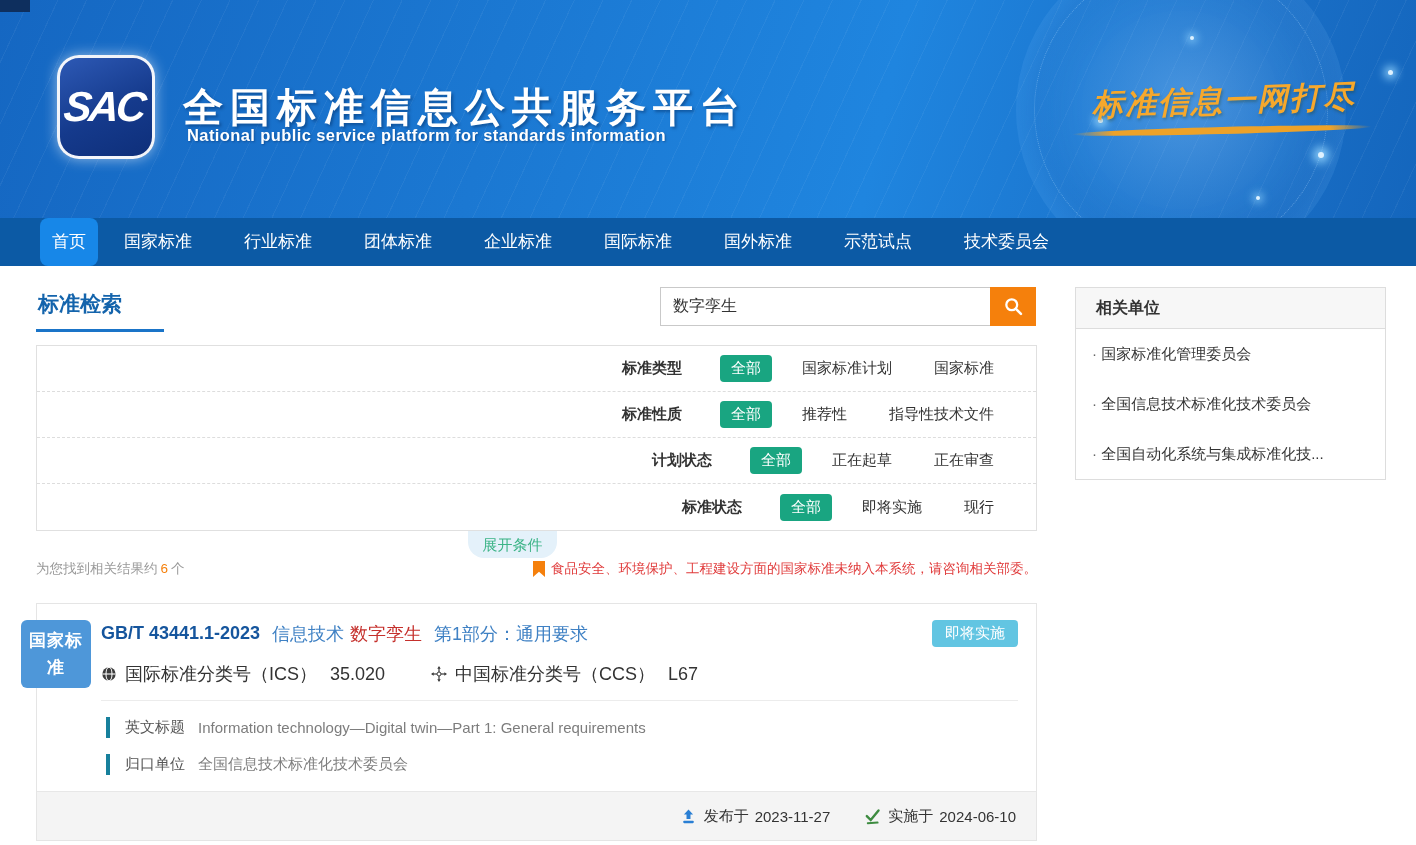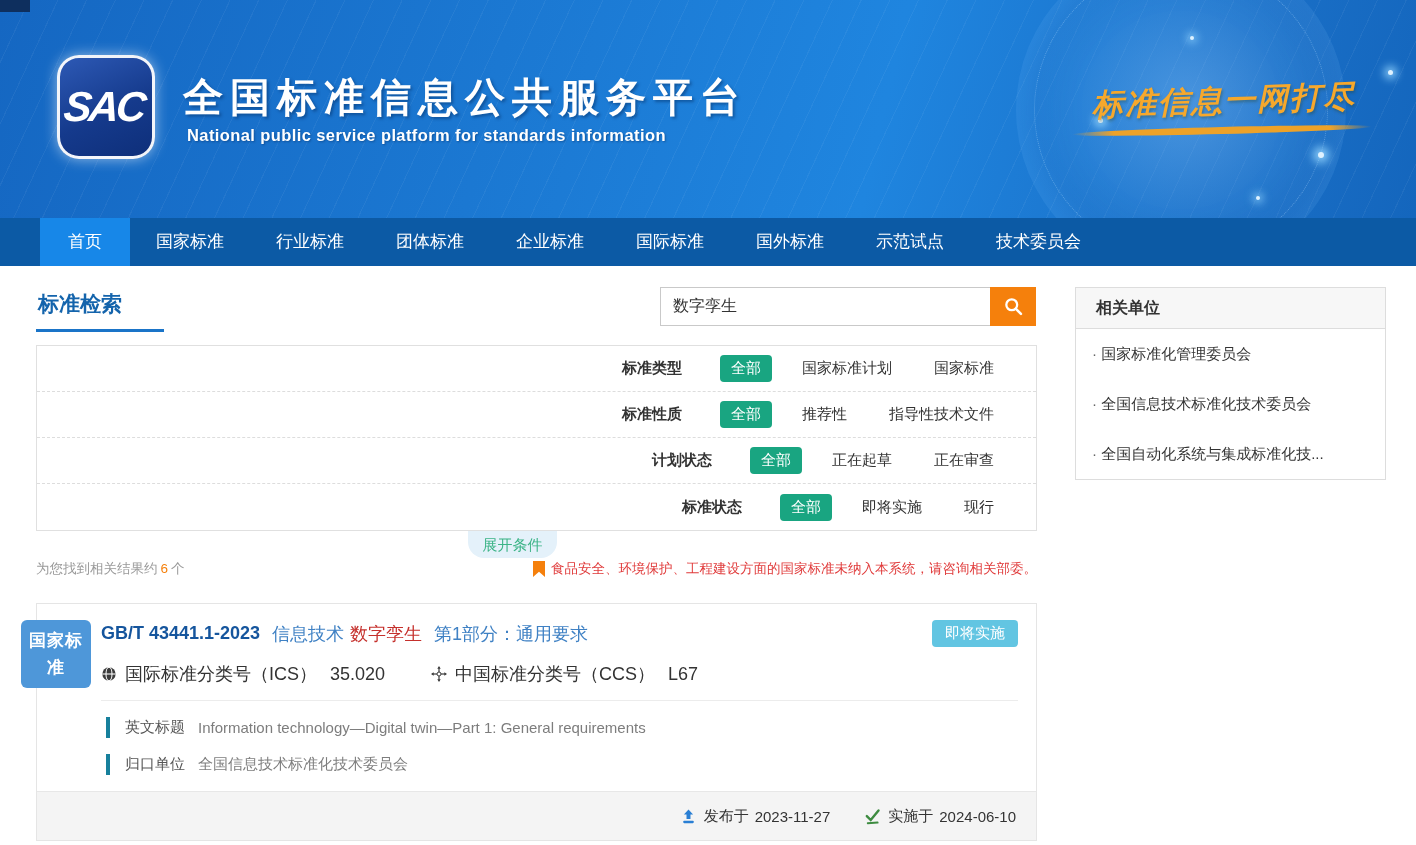--- a/index.html
+++ b/index.html
@@ -40,21 +40,21 @@
     background: linear-gradient(155deg, #2d59b5 0%, #153a8c 55%, #0e2f7a 100%);
     border:3px solid rgba(255,255,255,.95);
     box-shadow: 0 0 14px rgba(255,255,255,.55);
     display:flex; align-items:center; justify-content:center;
   }
   .logo span{
     color:#fff; font-size:42px; font-weight:bold; font-style:italic;
     letter-spacing:-3px; transform:skewX(-6deg); padding-right:4px;
   }
   .title-zh {
-    position:absolute; left:183px; top:70px; color:#fff; font-size:40px; font-weight:bold;
+    position:absolute; left:183px; top:80px; color:#fff; font-size:40px; font-weight:bold;
     letter-spacing:7px; text-shadow:2px 2px 3px rgba(0,40,90,.45); white-space:nowrap;
   }
   .title-en {
     position:absolute; left:187px; top:126px; color:#fff; font-size:16.5px; font-weight:600;
     letter-spacing:.4px; text-shadow:1px 1px 2px rgba(0,40,90,.45); white-space:nowrap;
   }
   .slogan {
     position:absolute; left:1092px; top:80px; color:#f6a82c; font-size:31px; font-weight:bold;
     font-style:italic; letter-spacing:2px; transform:rotate(-2deg); white-space:nowrap;
     text-shadow:1px 2px 3px rgba(40,60,20,.35);
@@ -63,21 +63,21 @@
     position:absolute; left:1072px; top:127px; width:300px; height:7px; border-radius:50%;
     background: linear-gradient(90deg, rgba(237,162,41,0) 0%, #eda229 14%, #eda229 86%, rgba(237,162,41,0) 100%);
     transform:rotate(-1.5deg);
   }
 
   
   .nav { width:1416px; height:48px; background:#0c5aa5; display:flex; padding-left:40px; }
   .nav-item {
     color:#fff; font-size:17px; line-height:48px; padding:0 26px; cursor:pointer; white-space:nowrap;
   }
-  .nav-item.first { padding:0 28px; }
+  .nav-item.first { padding:0 12px;border-radius:8px; }
   .nav-item.active { background:#1787e8; }
 
   
   .content { position:relative; width:1416px; height:579px; background:#fff; }
 
   .search-tab { position:absolute; left:38px; top:24px; font-size:21px; font-weight:bold; color:#1464ac; cursor:pointer; }
   .tab-underline { position:absolute; left:36px; top:63px; width:128px; height:3px; background:#1a74c8; }
 
   .search-box { position:absolute; left:660px; top:21px; width:376px; height:39px; display:flex; }
   .search-input {

